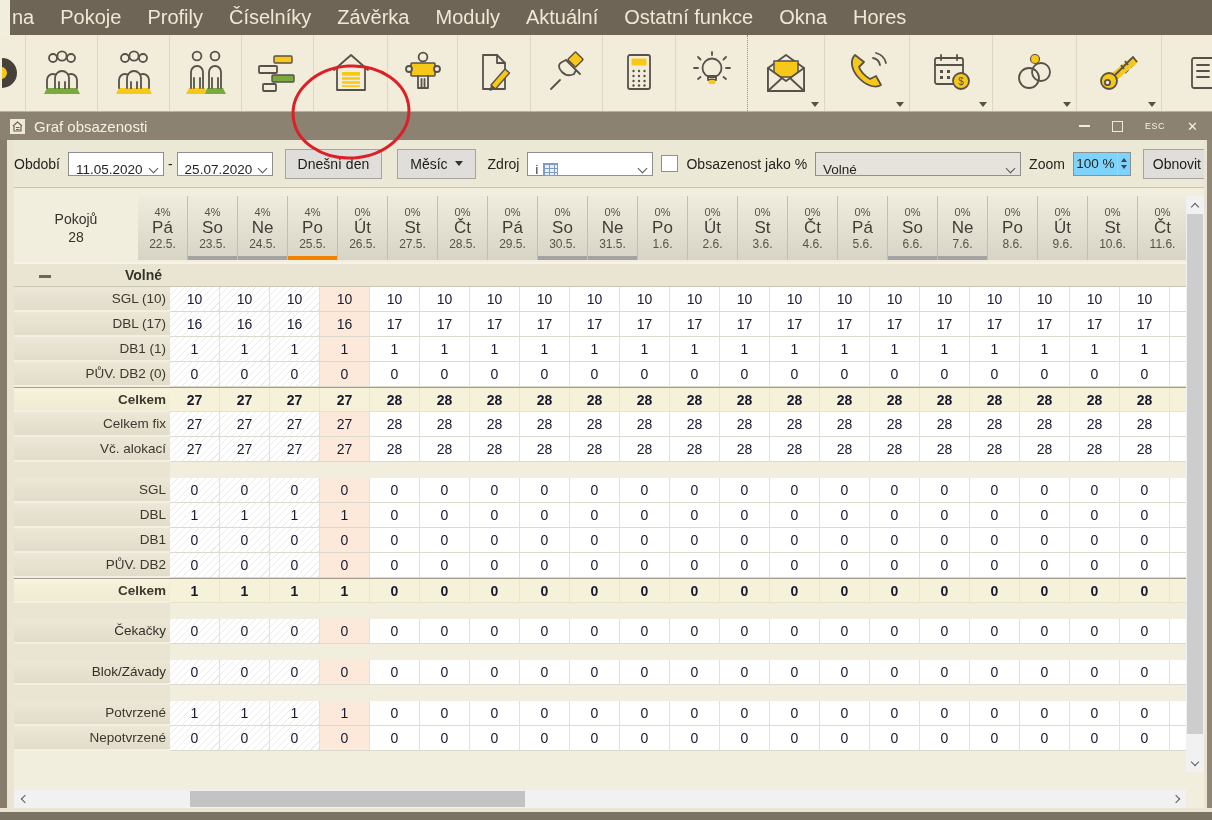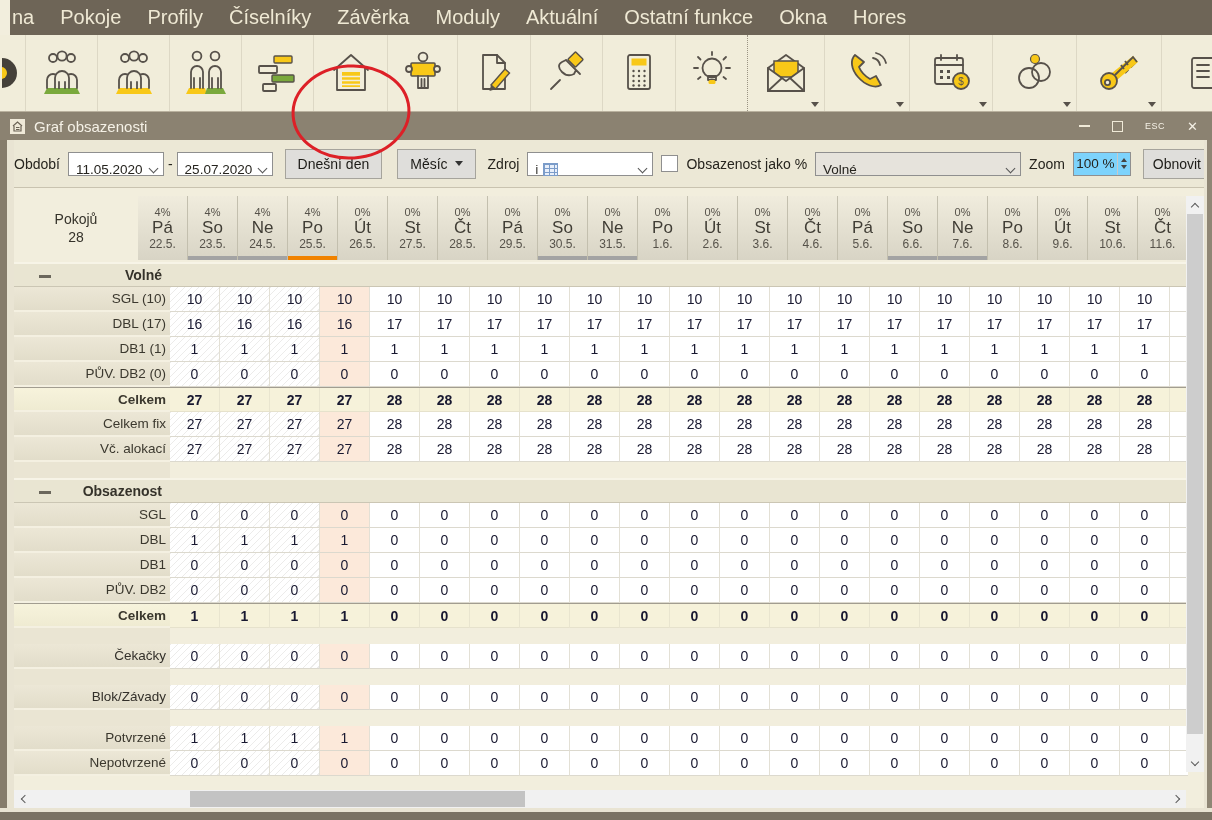--- a/index.html
+++ b/index.html
@@ -661,24 +661,20 @@
           <div class="cell k-weekend">28</div>
           <div class="cell k-weekend">28</div>
           <div class="cell k-future">28</div>
           <div class="cell k-future">28</div>
           <div class="cell k-future">28</div>
           <div class="cell k-future">28</div>
         </div>
         <div class="row gap">
           <div class="gap-left"></div>
         </div>
-        <div class="row section">
-          <div class="minus"></div>
-          <div class="slbl">Obsazenost</div>
-        </div>
         <div class="row">
           <div class="lbl">SGL</div>
           <div class="cell k-past">0</div>
           <div class="cell k-past-weekend">0</div>
           <div class="cell k-past-weekend">0</div>
           <div class="cell k-today">0</div>
           <div class="cell k-future">0</div>
           <div class="cell k-future">0</div>
           <div class="cell k-future">0</div>
           <div class="cell k-future">0</div>

